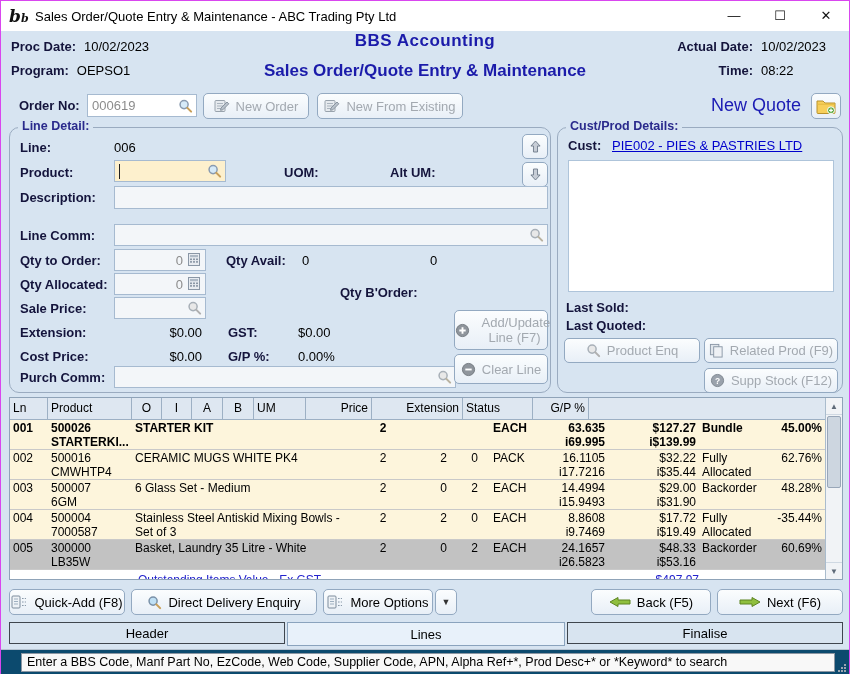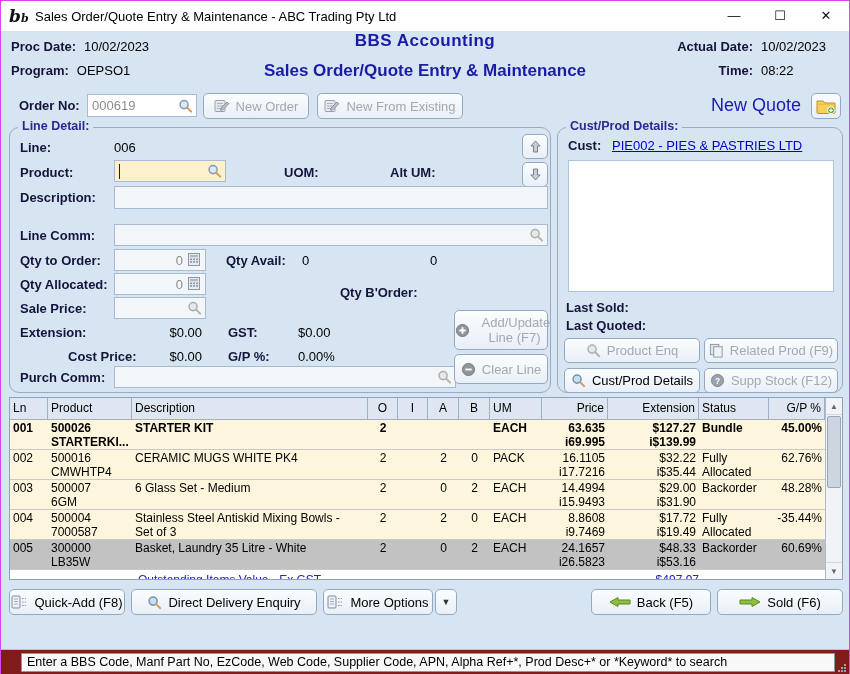--- a/index.html
+++ b/index.html
@@ -109,21 +109,21 @@
 
   
   .tabsbar { position:absolute; left:0; top:621px; width:100%; height:25px; }
   .tab { position:absolute; top:0; height:22px; text-align:center; line-height:21px; font-size:13px;
          background:#d8e4f0; border:1px solid #3f464e; }
   .tab.active { background:#e8f1fa; border:1px solid #8aa3bd; height:24px; line-height:23px; }
   .tab1 { left:8px; width:276px; } .tab2 { left:286px; width:278px; } .tab3 { left:566px; width:276px; }
 
   
   .statusbar { position:absolute; left:0; top:648px; width:100%; height:26px;
-               background:#7f1d1d; border-top:1px solid #b5c2d0; }
+               background:#0c4a6e; border-top:1px solid #b5c2d0; }
   .statusfield { position:absolute; left:20px; right:14px; top:3px; height:19px;
                  background:#f8f8f8; border:1px solid #8b96a2; font-size:12.5px;
                  line-height:17px; padding-left:5px; white-space:nowrap; overflow:hidden; }
   .grip { position:absolute; right:2px; bottom:2px; width:10px; height:10px;
           background:
             radial-gradient(circle at 8px 2px, #9aa5b0 1px, transparent 1.4px),
             radial-gradient(circle at 5px 5px, #9aa5b0 1px, transparent 1.4px),
             radial-gradient(circle at 8px 5px, #9aa5b0 1px, transparent 1.4px),
             radial-gradient(circle at 2px 8px, #9aa5b0 1px, transparent 1.4px),
             radial-gradient(circle at 5px 8px, #9aa5b0 1px, transparent 1.4px),
@@ -305,21 +305,21 @@
             <line x1="10" y1="10" x2="14" y2="14" stroke="#b0b0b0" stroke-width="2.2" stroke-linecap="round"></line>
           </svg>
       </span>
     </div>
 
     <span class="fl" style="left:10px; top:197px;text-align:right;">Extension:</span>
     <span class="fv" style="left:104px; top:197px; width:88px; text-align:right;">$0.00</span>
     <span class="fl" style="left:218px; top:197px;">GST:</span>
     <span class="fv" style="left:288px; top:197px;">$0.00</span>
 
-    <span class="fl" style="left:10px; top:221px;margin-left:48px;">Cost Price:</span>
+    <span class="fl" style="left:10px; top:221px;">Cost Price:</span>
     <span class="fv" style="left:104px; top:221px; width:88px; text-align:right;">$0.00</span>
     <span class="fl" style="left:218px; top:221px;">G/P %:</span>
     <span class="fv" style="left:288px; top:221px;">0.00%</span>
 
     <span class="fl" style="left:10px; top:242px;">Purch Comm:</span>
     <div class="field" style="left:104px; top:238px; width:342px; height:22px;">
       <input style="padding-right: 22px;">
       <span class="mag">
         <svg viewBox="0 0 16 16" width="15" height="15">
             <circle cx="6.5" cy="6.5" r="4.3" fill="#e8e8e8" stroke="#a8b0b8" stroke-width="1.6"></circle>
@@ -369,45 +369,35 @@
     </div>
     <div class="btn disabled" style="left:146px; top:210px; width:134px; height:25px;">
       <span class="bicon">
           <svg viewBox="0 0 16 16" width="15" height="15">
             <rect x="1.5" y="1.5" width="9" height="11" fill="#dfe5eb" stroke="#8a97a6"></rect>
             <rect x="5" y="4" width="9" height="11" fill="#eef1f5" stroke="#8a97a6"></rect>
           </svg>
         </span>
       <span>Related Prod (F9)</span>
     </div>
-    <div class="btn" style="left:6px; top:240px; width:136px; height:25px;">
-      <span class="bicon">
-          <svg viewBox="0 0 16 16" width="15" height="15">
-            <circle cx="6.5" cy="6.5" r="4.3" fill="#bfe0f5" stroke="#7a91a8" stroke-width="1.6"></circle>
-            <line x1="10" y1="10" x2="14" y2="14" stroke="#c9a05a" stroke-width="2.2" stroke-linecap="round"></line>
-          </svg>
-        </span>
-      <span>Cust/Prod Details</span>
-    </div>
     <div class="btn disabled" style="left:146px; top:240px; width:134px; height:25px;">
       <span class="bicon">
           <svg viewBox="0 0 16 16" width="15" height="15">
             <circle cx="8" cy="8" r="6.5" fill="#9aa2ac" stroke="#7d858f"></circle>
             <text x="8" y="11.5" text-anchor="middle" font-size="9" font-family="sans-serif" fill="#fff" font-weight="bold">?</text>
           </svg>
         </span>
       <span>Supp Stock (F12)</span>
     </div>
   </div>
 
   <div class="tablebox">
     <div class="thead" id="thead">
         <div class="hcell c0">Ln</div>
         <div class="hcell c1">Product</div>
-        <div class="hcell c2">Description</div>
         <div class="hcell c3">O</div>
         <div class="hcell c4">I</div>
         <div class="hcell c5">A</div>
         <div class="hcell c6">B</div>
         <div class="hcell c7">UM</div>
         <div class="hcell c8">Price</div>
         <div class="hcell c9">Extension</div>
         <div class="hcell c10">Status</div>
         <div class="hcell c11">G/P %</div>
       </div>
@@ -679,23 +669,28 @@
           </svg>
         </span>
       <span>Back (F5)</span>
     </div>
     <div class="btn ab-next">
       <span class="bicon">
           <svg viewBox="0 0 22 12" width="22" height="12" style="transform:scaleX(-1);">
             <path d="M9 1.5 V4 H21 V8 H9 V10.5 L1 6 Z" fill="#8fbf3e" stroke="#5d8420"></path>
           </svg>
         </span>
-      <span>Sold (F6)</span>
-    </div>
-  </div>
-
+      <span>Next (F6)</span>
+    </div>
+  </div>
+
+  <div class="tabsbar">
+    <div class="tab tab1">Header</div>
+    <div class="tab tab2 active">Lines</div>
+    <div class="tab tab3">Finalise</div>
+  </div>
 
   <div class="statusbar">
     <div class="statusfield">Enter a BBS Code, Manf Part No, EzCode, Web Code, Supplier Code, APN, Alpha Ref+*, Prod Desc+* or *Keyword* to search</div>
     <div class="grip"></div>
   </div>
 
 </div>
 
 </body></html>

